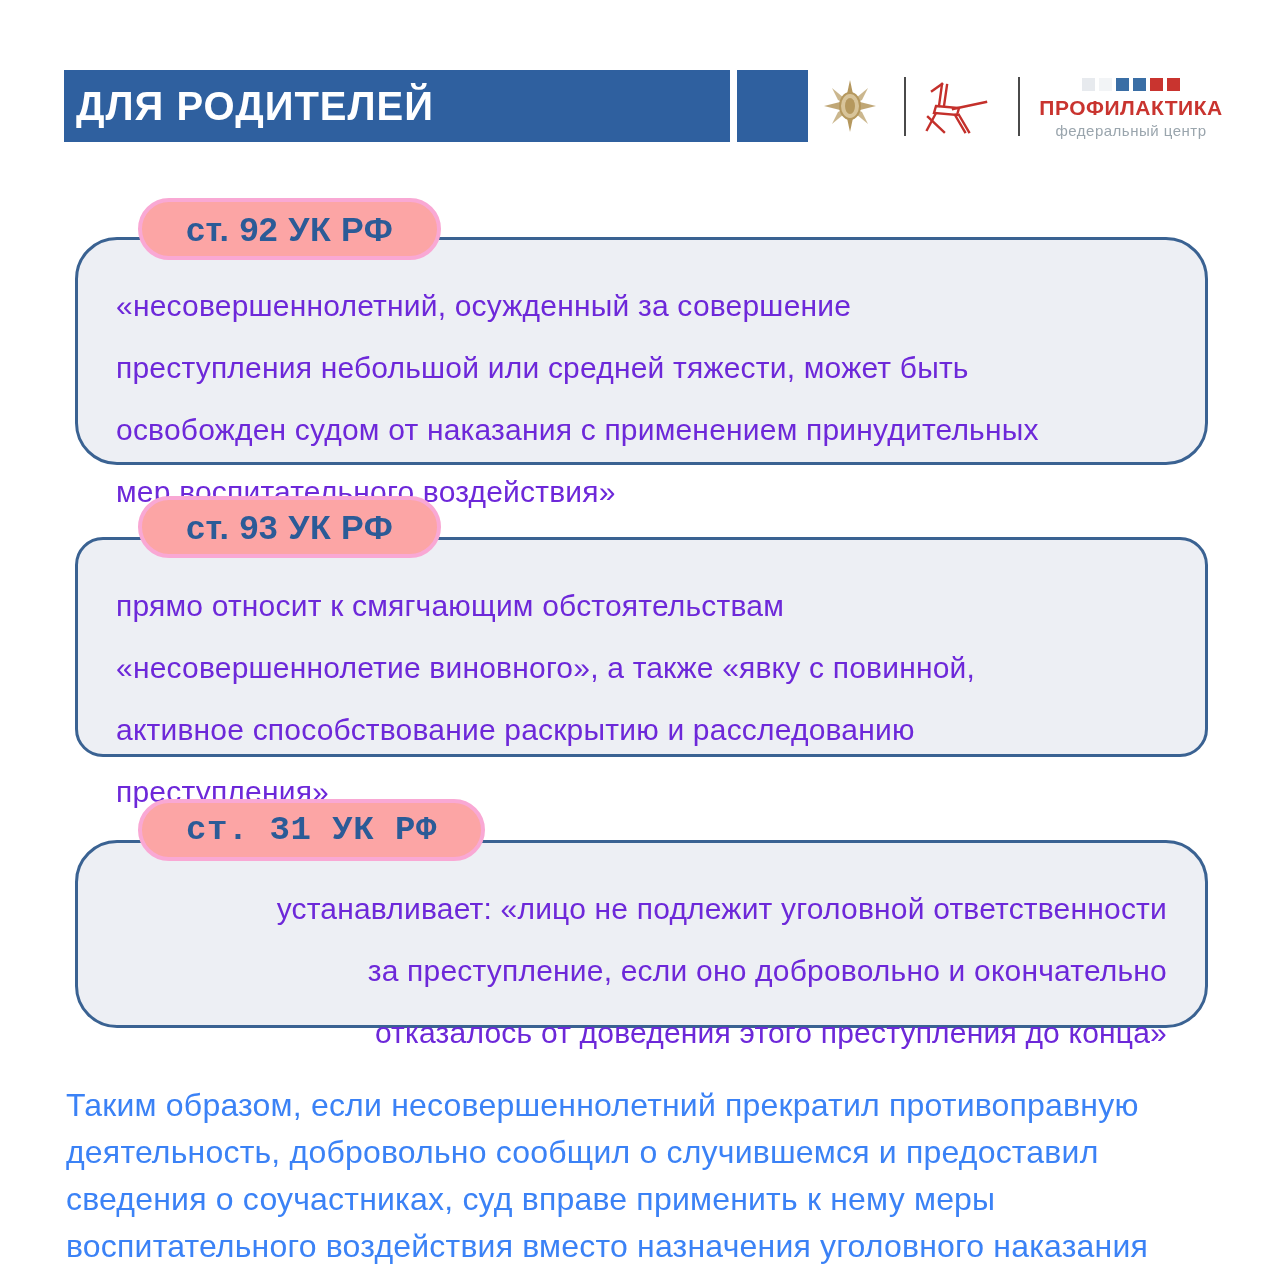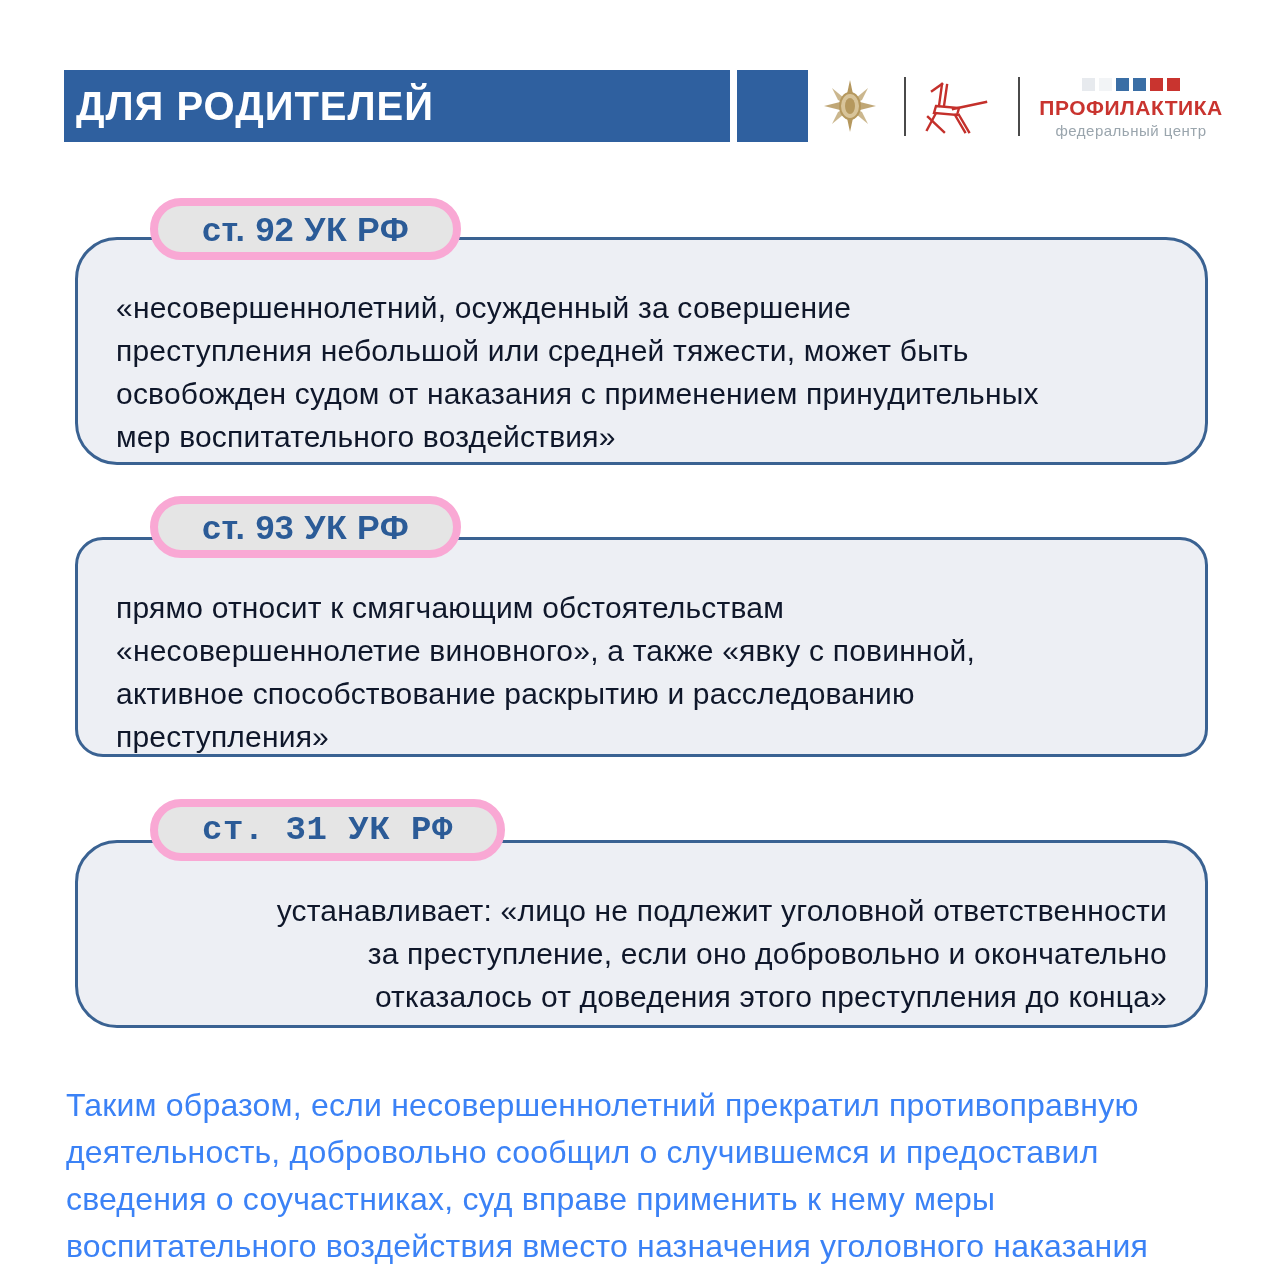--- a/index.html
+++ b/index.html
@@ -37,26 +37,26 @@
   .prof-subtitle{color:#9AA5AD;font-size:15px;margin-top:2px;letter-spacing:0.5px;white-space:nowrap;}
   
   .card{
     position:absolute;left:75px;width:1133px;box-sizing:border-box;
     background:#EDEFF4;border:3px solid #3A6292;border-radius:42px;
   }
   .card-1{top:237px;height:228px;}
   .card-2{top:537px;height:220px;border-radius:28px;}
   .card-3{top:840px;height:188px;text-align:right;}
   .card-text{
-    padding:46px 38px 0 38px;font-size:30px;line-height:43px;
-    color:#0f172a;letter-spacing:0.2px;white-space:pre-line;
+    padding:35px 38px 0 38px;font-size:30px;line-height:62px;
+    color:#6d28d9;letter-spacing:0.2px;white-space:pre-line;
   }
   .pill{
-    position:absolute;left:150px;height:62px;box-sizing:border-box;
-    background:#e5e5e5;border:8px solid #f9a8d4;border-radius:35px;
+    position:absolute;left:138px;height:62px;box-sizing:border-box;
+    background:#fca5a5;border:4px solid #f9a8d4;border-radius:35px;
     display:inline-flex;align-items:center;justify-content:center;
     padding:0 44px;z-index:2;
   }
   .pill-1{top:198px;}
   .pill-2{top:496px;}
   .pill-3{top:799px;font-family:Liberation Mono, monospace;}
   .pill-label{
     color:#2B5B97;font-weight:bold;font-size:34px;letter-spacing:0.5px;white-space:nowrap;
   }
   

